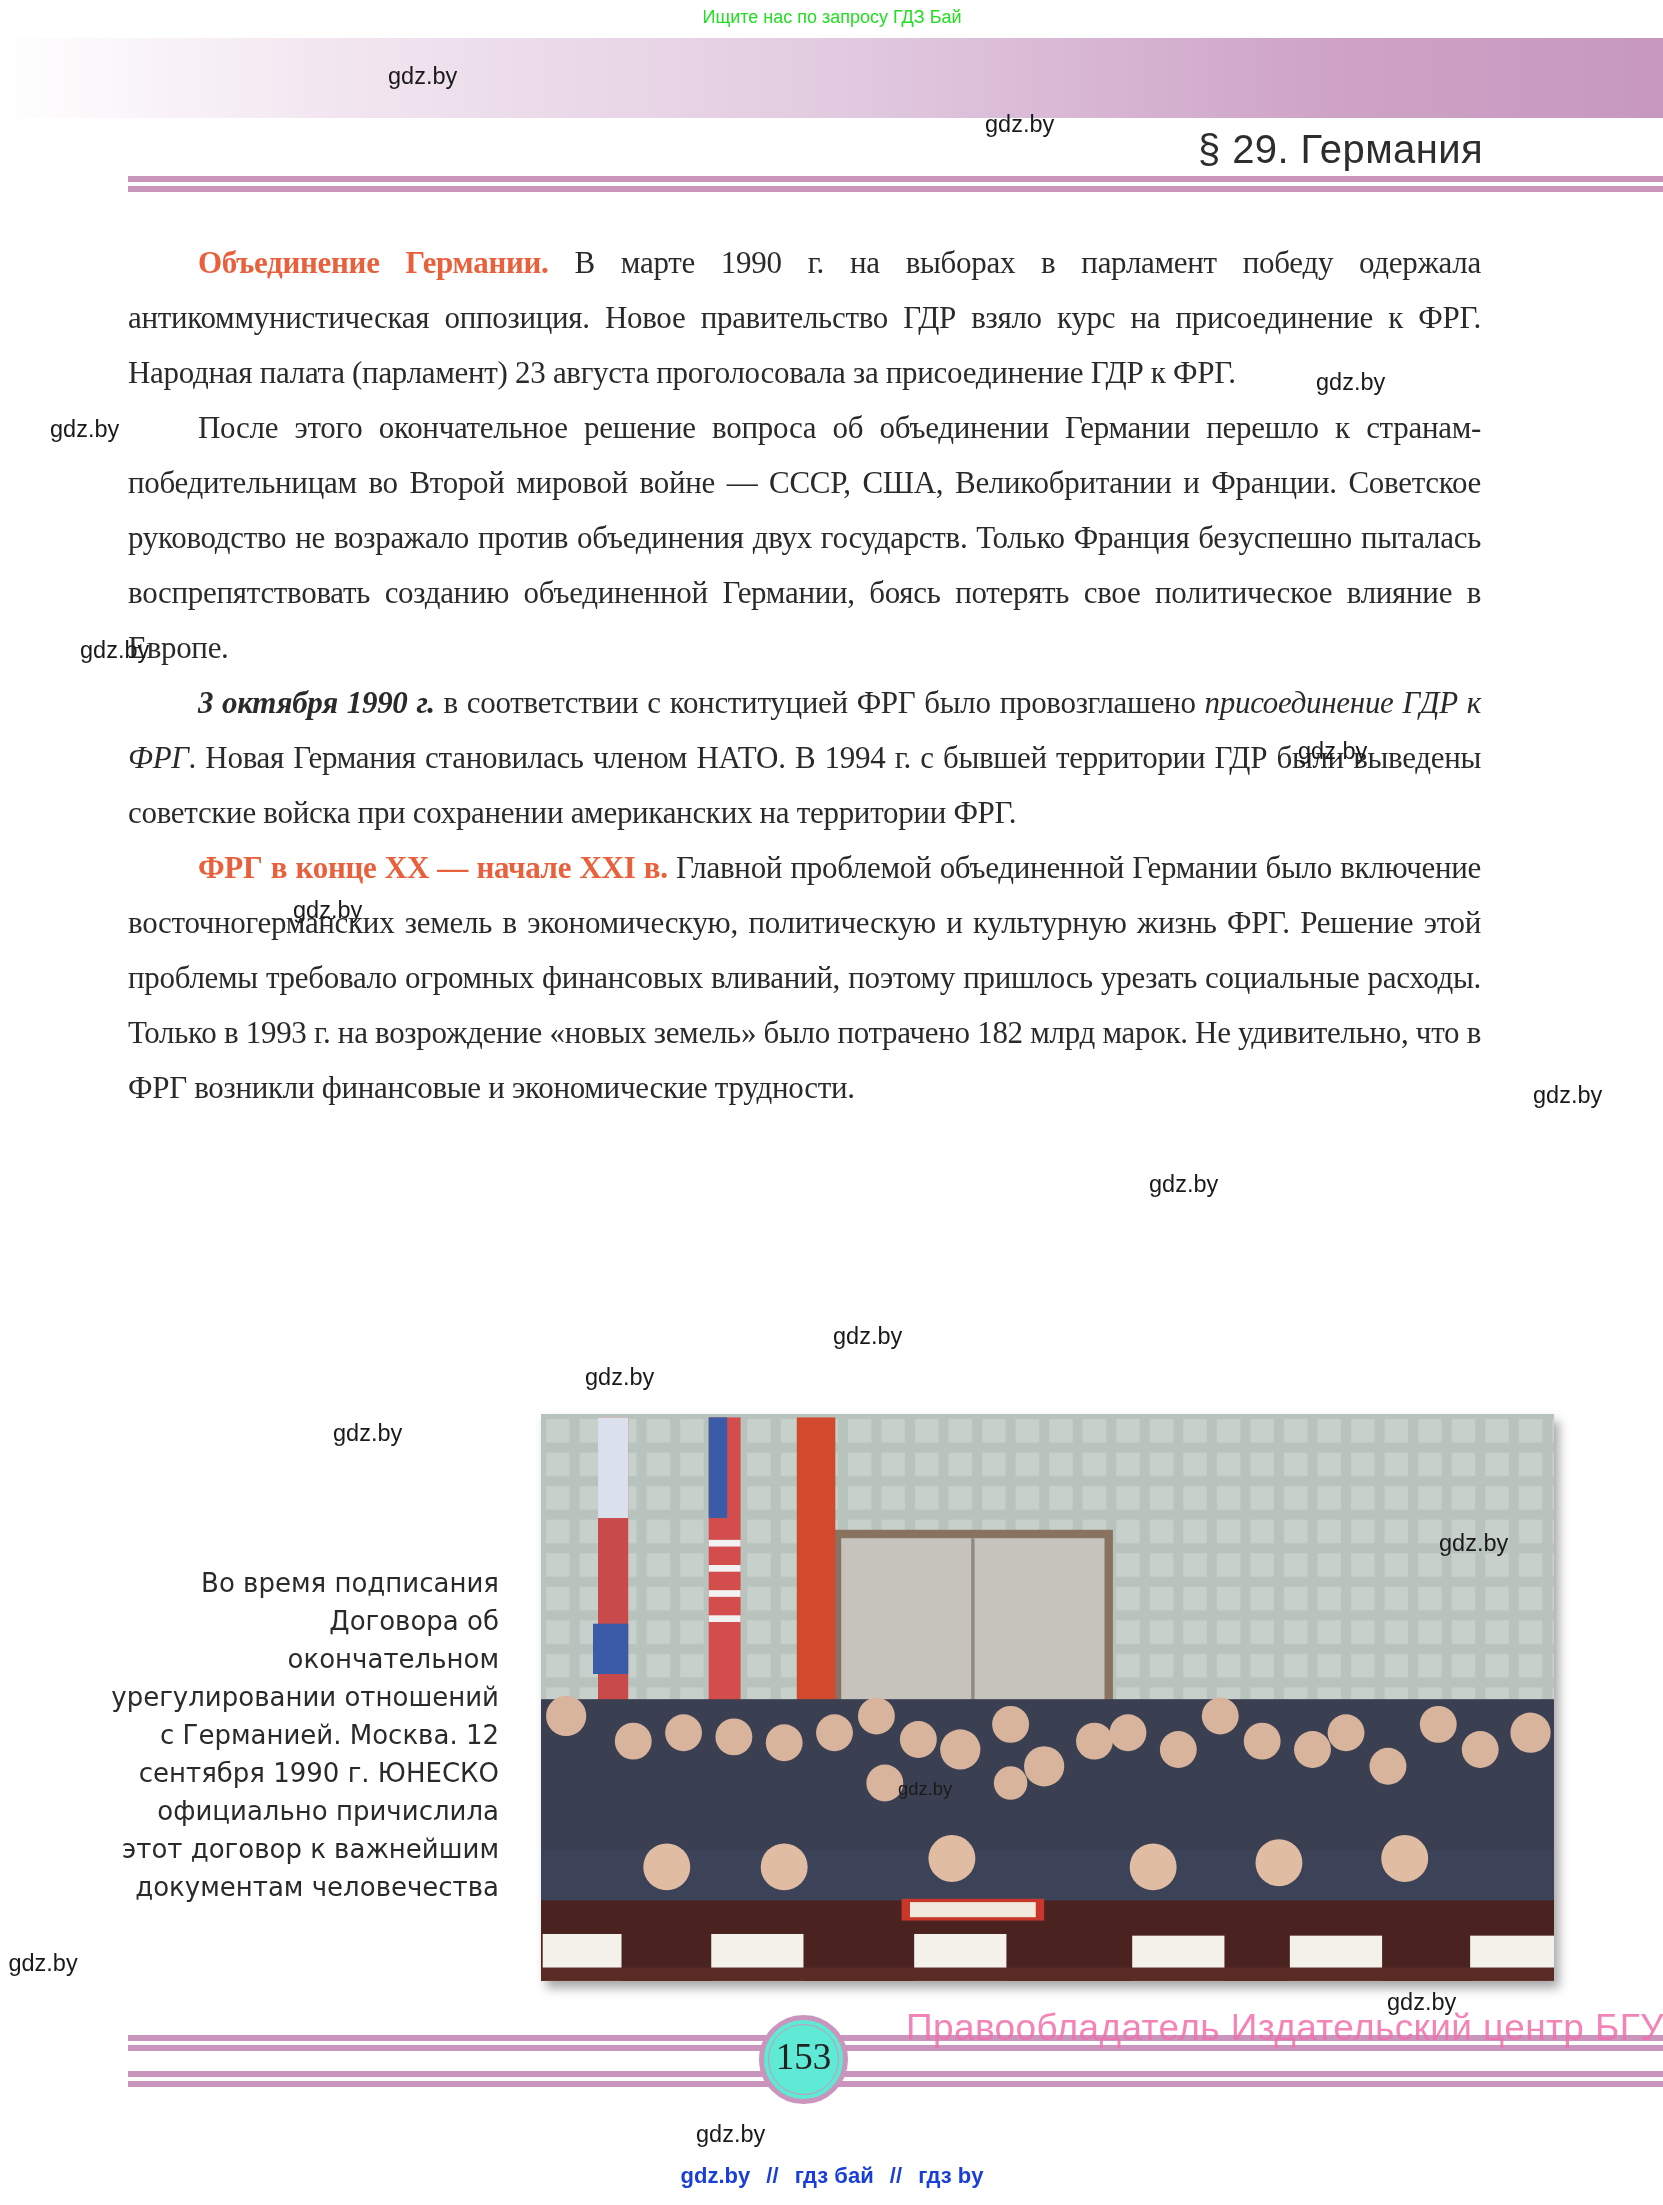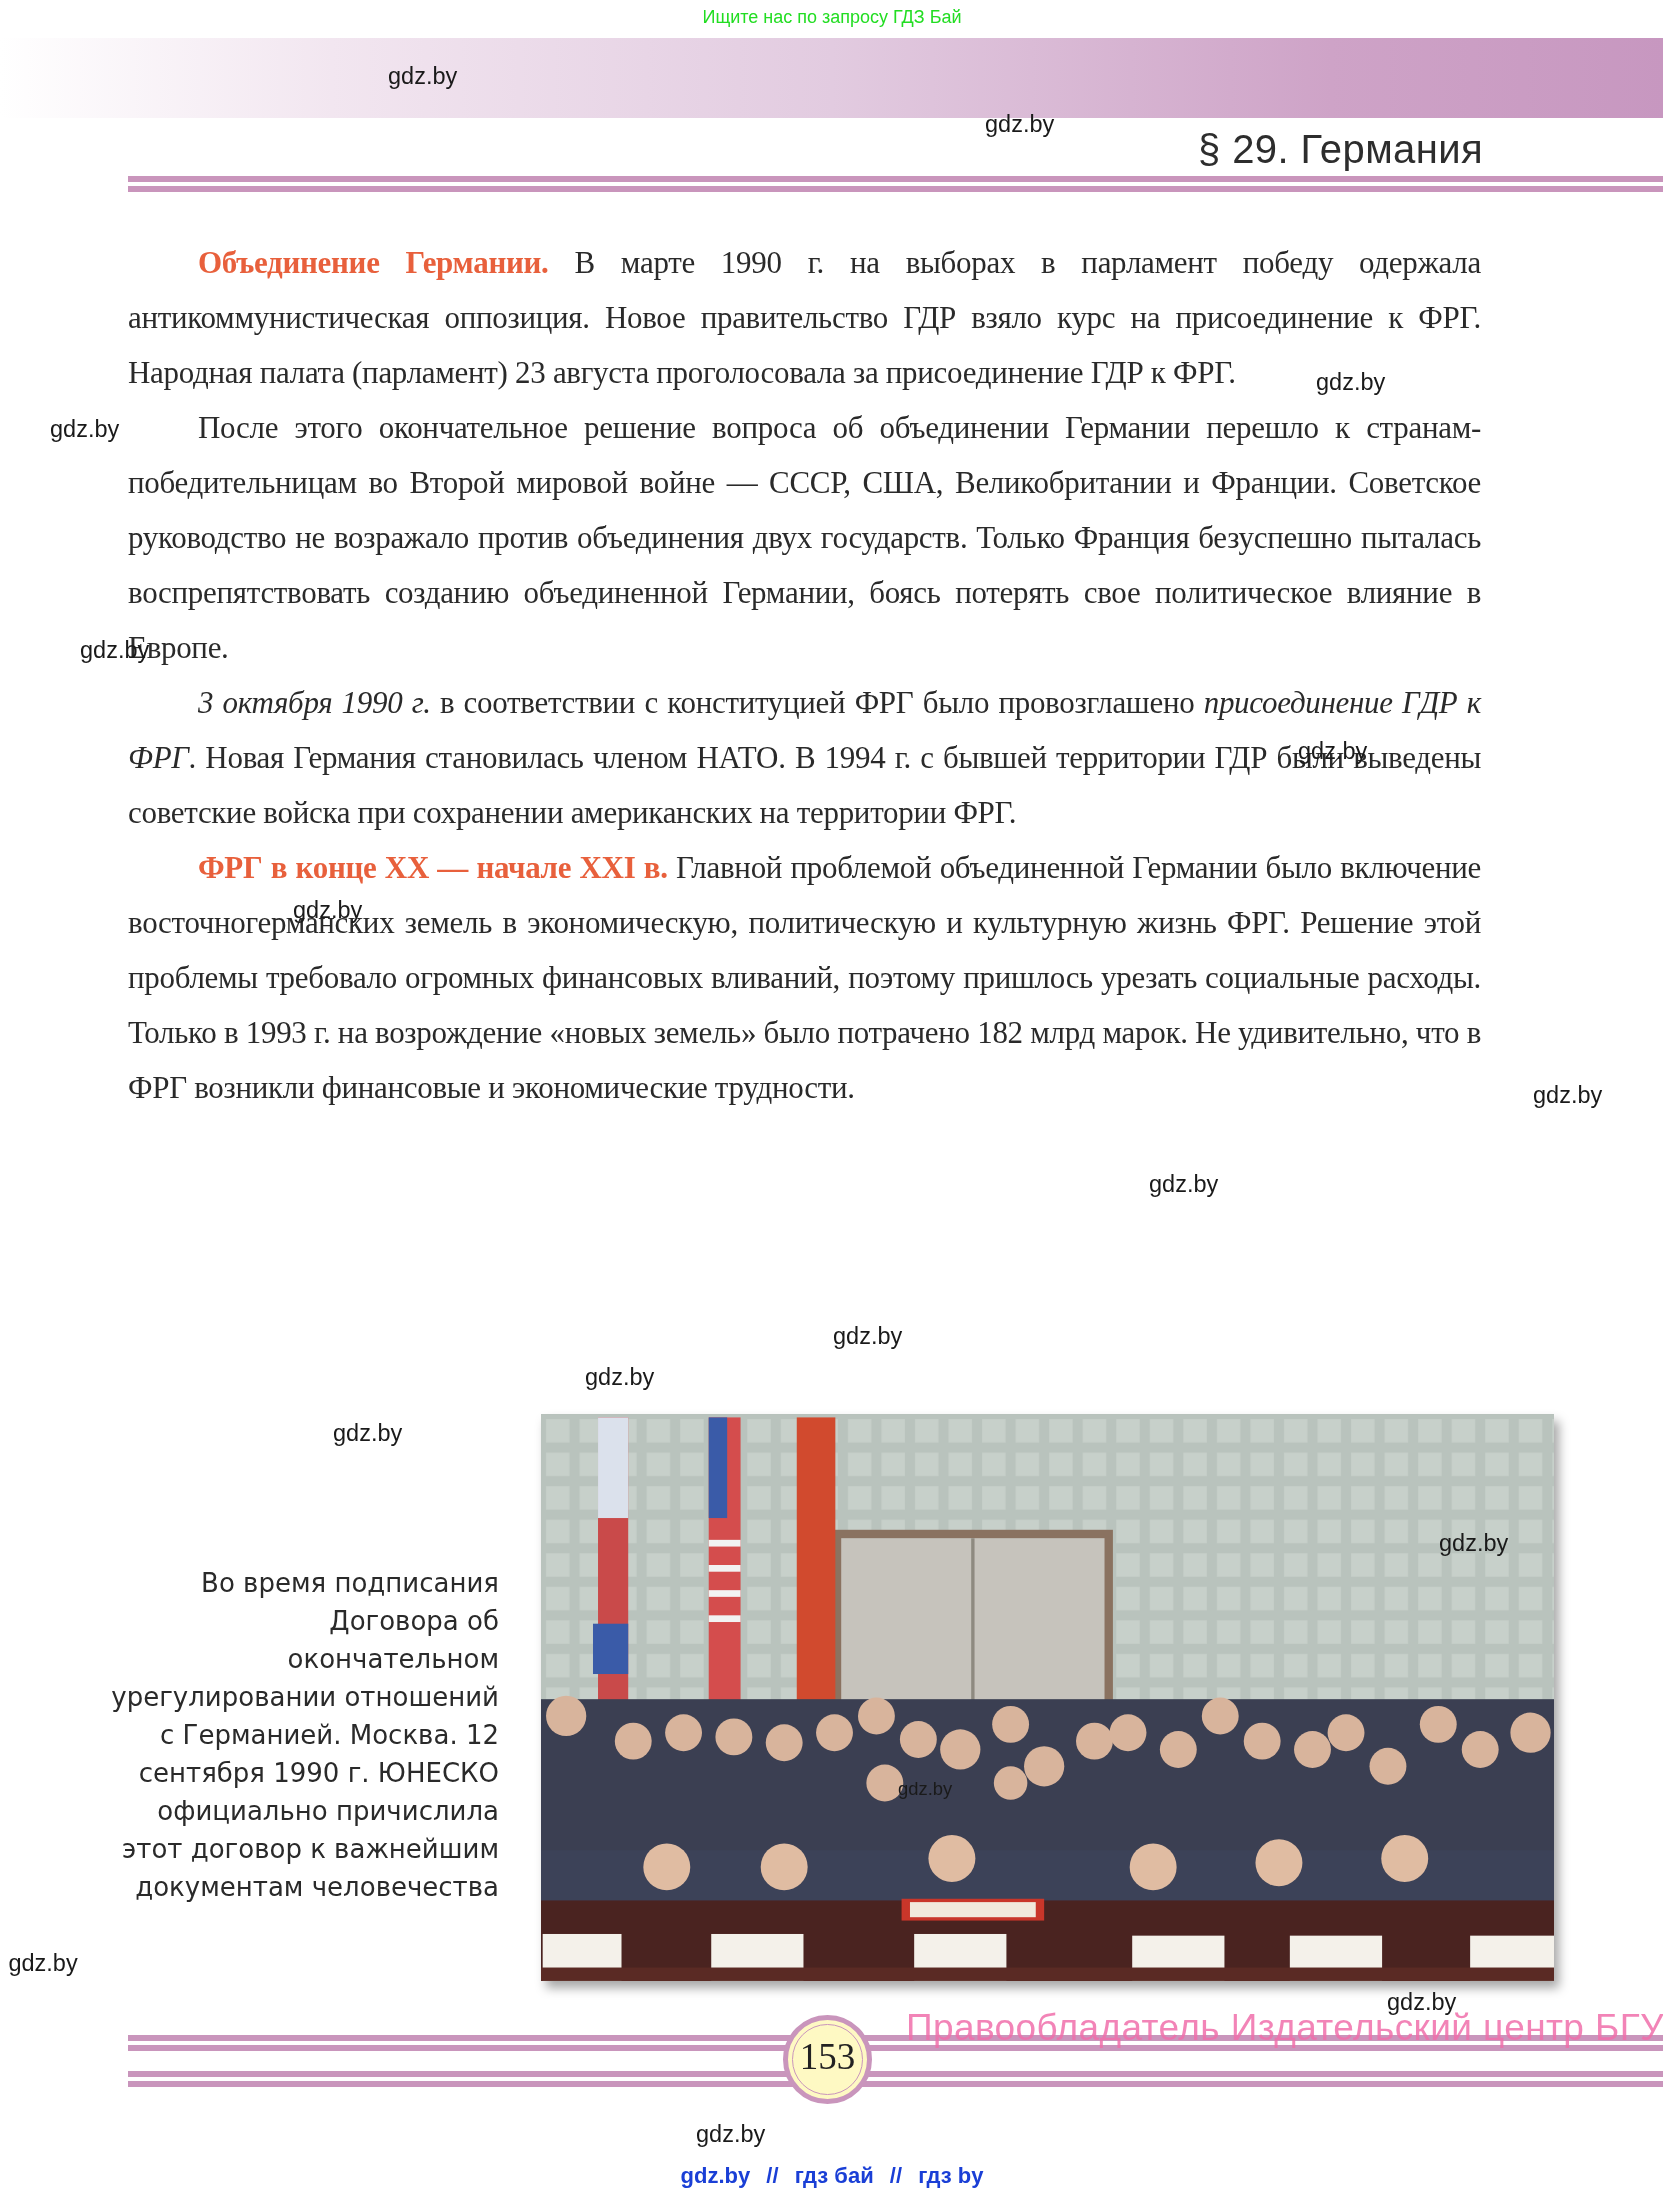--- a/index.html
+++ b/index.html
@@ -80,21 +80,21 @@
     .content p {
       margin: 0;
       text-indent: 70px;
     }
     .heading-run {
       color: #e8603c;
       font-weight: bold;
     }
     .italic-bold {
       font-style: italic;
-      font-weight: normal;
+      font-weight: bold;
     }
     .italic {
       font-style: italic;
     }
 
     
     .photo {
       position: absolute;
       left: 541px;
       top: 1414px;
@@ -131,27 +131,27 @@
       top: 2007px;
       text-align: right;
       font-family: "Liberation Sans", "DejaVu Sans", sans-serif;
       font-size: 37px;
       color: rgba(240, 110, 170, 0.85);
       letter-spacing: 0.4px;
       z-index: 3;
     }
     .page-circle {
       position: absolute;
-      left: 783px;
+      left: 759px;
       top: 2015px;
       width: 89px;
       height: 89px;
       border-radius: 50%;
       border: 5.9px solid #c995bc;
-      background: #fef9c3;
+      background: #5eead4;
       box-sizing: border-box;
       z-index: 2;
     }
     .page-circle-inner {
       position: absolute;
       left: 4.2px; top: 4.2px; right: 4.2px; bottom: 4.2px;
       border-radius: 50%;
       border: 1.7px solid #c995bc;
     }
     .page-number {

